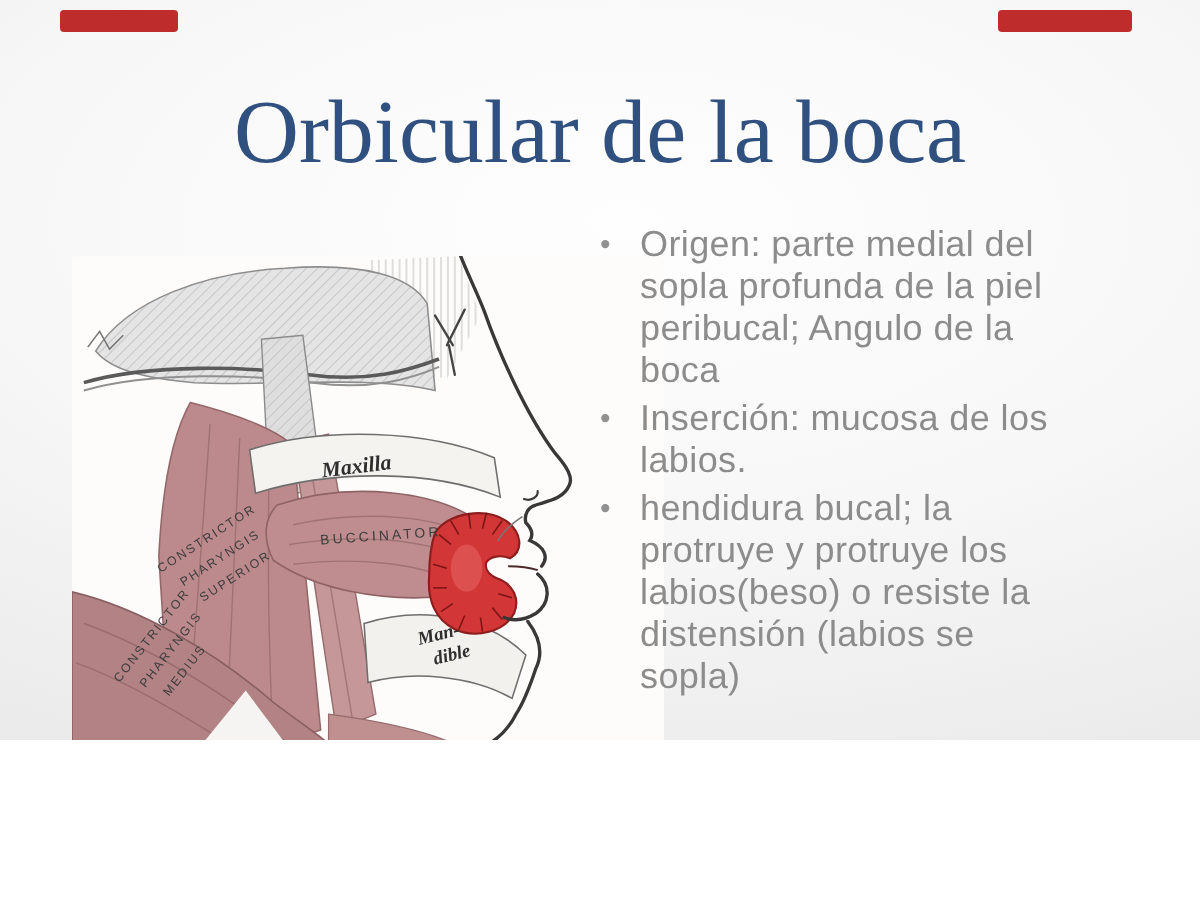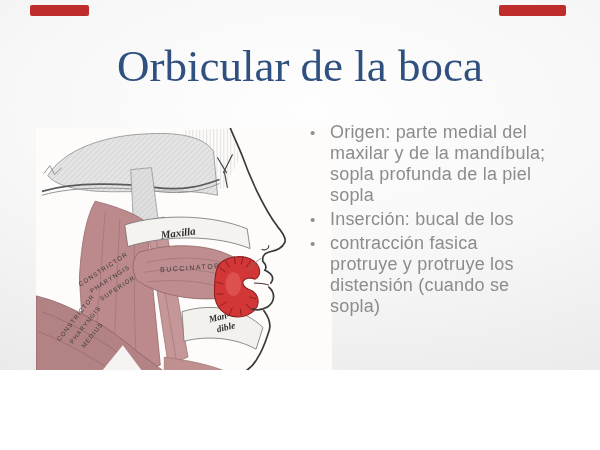--- a/index.html
+++ b/index.html
@@ -17,21 +17,21 @@
   .title {
     position:absolute; top:40px; left:0; width:600px; text-align:center;
     font-family:"Liberation Serif","DejaVu Serif",serif;
     font-size:45px; line-height:52px; font-weight:400; color:#30517f;
     letter-spacing:0px; margin:0;
   }
   .figure { position:absolute; left:36px; top:128px; width:296px; height:250px; }
   .figure svg { display:block; }
   .bullets {
     position:absolute; left:296px; top:110px; width:290px;
-    margin:12px; padding:0; list-style:none;
+    margin:2px; padding:0; list-style:none;
   }
   .bullets li { position:relative; padding-left:22px; margin:0 0 3px 0; }
   .bullets li::before {
     content:"\2022"; position:absolute; left:2px; top:0px;
     color:#909090; font-size:15px; line-height:21px;
   }
   .bullets .line {
     font-size:18px; line-height:21px; color:#8c8c8c;
     letter-spacing:0.2px; white-space:nowrap;
   }
@@ -163,31 +163,33 @@
       <g>
         <text class="engraving-serif" x="176" y="197" font-size="9.5" transform="rotate(-14 176 197)">Man-</text>
         <text class="engraving-serif" x="184" y="207" font-size="9.5" transform="rotate(-14 184 207)">dible</text>
       </g>
     </svg>
   </div>
 
   <ul class="bullets">
     <li>
       <div class="line">Origen: parte medial del</div>
-      <div class="line">maxilar y de la mandíbula;</div>
       <div class="line">sopla profunda de la piel</div>
-      <div class="line">sopla</div>
+      <div class="line">peribucal; Angulo de la</div>
+      <div class="line">boca</div>
     </li>
     <li>
-      <div class="line">Inserción: bucal de los</div>
+      <div class="line">Inserción: mucosa de los</div>
+      <div class="line">labios.</div>
     </li>
     <li>
-      <div class="line">contracción fasica</div>
+      <div class="line">hendidura bucal; la</div>
       <div class="line">protruye y protruye los</div>
-      <div class="line">distensión (cuando se</div>
+      <div class="line">labios(beso) o resiste la</div>
+      <div class="line">distensión (labios se</div>
       <div class="line">sopla)</div>
     </li>
   </ul>
 
   <div class="corner-dot dot-left"></div>
   <div class="corner-dot dot-right"></div>
 
 </div>
 
 </body></html>

